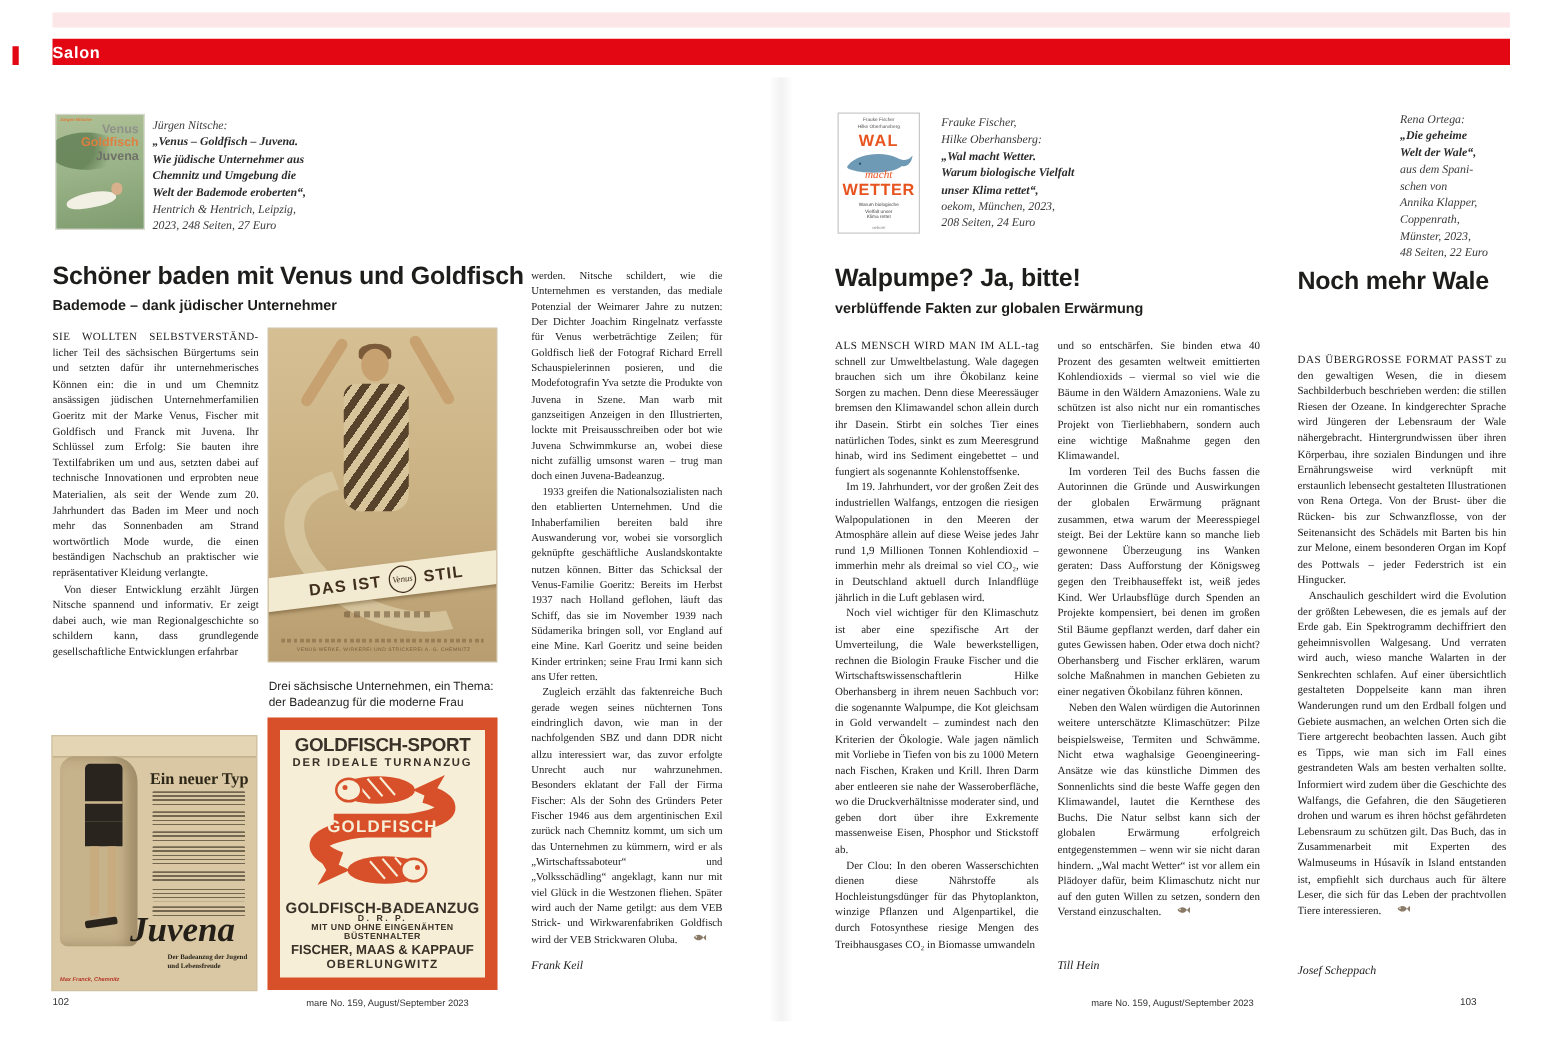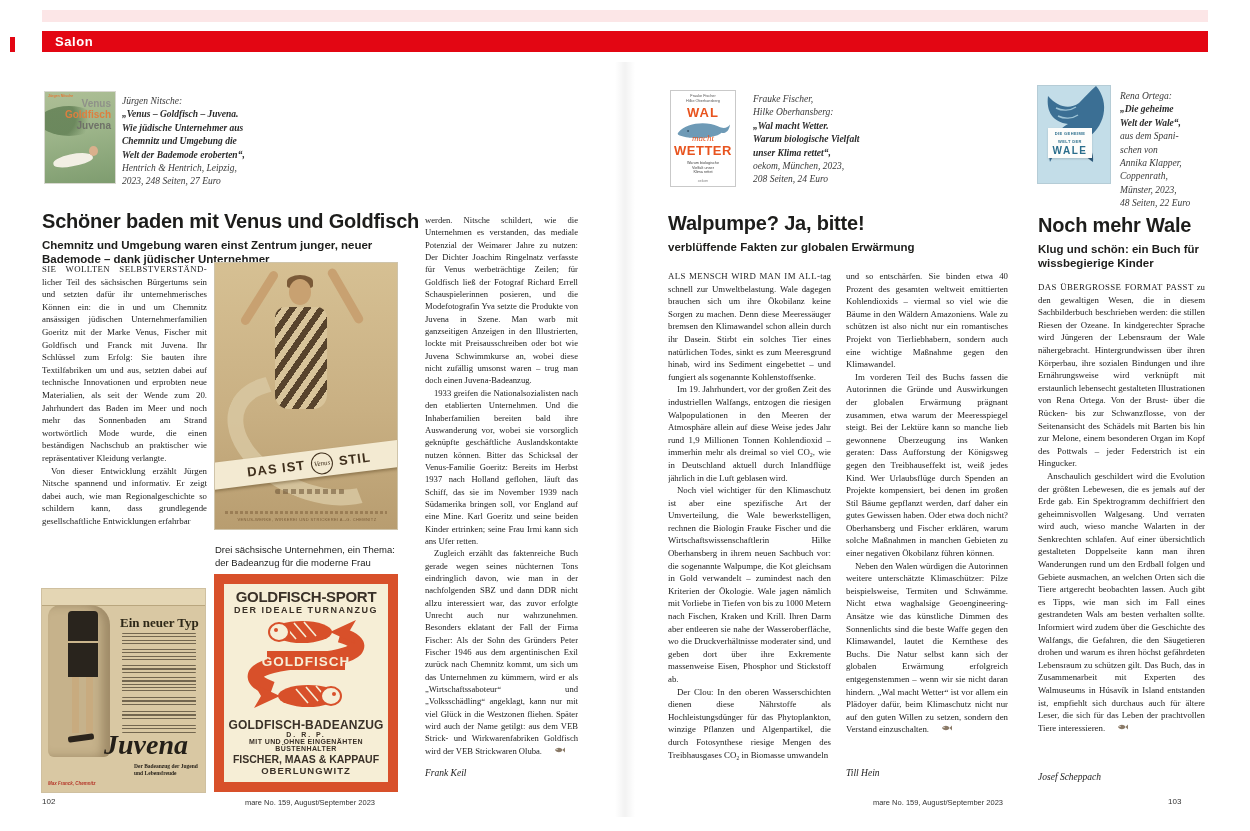--- a/index.html
+++ b/index.html
@@ -5,21 +5,21 @@
   html,body{margin:0;padding:0;}
   body{width:1250px;height:831px;background:#ffffff;position:relative;overflow:hidden;
        font-family:"Liberation Sans",sans-serif;}
   .abs{position:absolute;}
 
   
   .toptint{left:42px;top:10px;width:1166px;height:12px;background:rgba(227,6,19,.10);}
   .regmark{left:10px;top:37px;width:5px;height:15px;background:#e30613;}
   .salon{left:42px;top:31px;width:1166px;height:21px;background:#e30613;color:#fff;
          font-weight:bold;font-size:13px;letter-spacing:.6px;line-height:21px;
-         padding-left:13px;box-sizing:border-box;}
+         box-sizing:border-box;}
   .gutter{left:615px;top:62px;width:20px;height:755px;
           background:linear-gradient(90deg,rgba(0,0,0,0),rgba(0,0,0,.05) 50%,rgba(0,0,0,0));}
 
   
   h1.t{font-size:20px;font-weight:bold;color:#1d1d1b;margin:0;letter-spacing:-.2px;}
   h1.t3{font-size:20px;}
   .sub{font-size:11.5px;font-weight:bold;color:#1d1d1b;line-height:14px;margin-top:5px;}
 
   
   .bib{font-family:"Liberation Serif",serif;font-style:italic;font-size:9.5px;
@@ -157,21 +157,20 @@
     <div class="b">Wie jüdische Unternehmer aus</div>
     <div class="b">Chemnitz und Umgebung die</div>
     <div class="b">Welt der Bademode eroberten“,</div>
     <div>Hentrich &amp; Hentrich, Leipzig,</div>
     <div>2023, 248 Seiten, 27 Euro</div>
   </div>
 
   <div class="abs" style="left:42px;top:210px;width:400px;">
     <h1 class="t">Schöner baden mit Venus und Goldfisch</h1>
     <div class="sub">
-      <div>Chemnitz und Umgebung waren einst Zentrum junger, neuer</div>
       <div>Bademode – dank jüdischer Unternehmer</div>
     </div>
   </div>
 
   <div class="abs bodycol" style="left:42px;top:263px;width:165px;height:302px;">
     <p><span class="lead">SIE WOLLTEN SELBSTVERSTÄND-</span><span>licher Teil des sächsischen Bürgertums sein und setzten dafür ihr unternehmerisches Können ein: die in und um Chemnitz ansässigen jüdischen Unternehmerfamilien Goeritz mit der Marke Venus, Fischer mit Goldfisch und Franck mit Juvena. Ihr Schlüssel zum Erfolg: Sie bauten ihre Textilfabriken um und aus, setzten dabei auf technische Innovationen und erprobten neue Materialien, als seit der Wende zum 20. Jahrhundert das Baden im Meer und noch mehr das Sonnenbaden am Strand wortwörtlich Mode wurde, die einen beständigen Nachschub an praktischer wie repräsentativer Kleidung verlangte.</span></p>
     <p class="ind">Von dieser Entwicklung erzählt Jürgen Nitsche spannend und informativ. Er zeigt dabei auch, wie man Regionalgeschichte so schildern kann, dass grundlegende gesellschaftliche Entwicklungen erfahrbar</p>
   </div>
 
   <div class="abs vad">
@@ -305,51 +304,34 @@
     <p>und so entschärfen. Sie binden etwa 40 Prozent des gesamten weltweit emittierten Kohlendioxids – viermal so viel wie die Bäume in den Wäldern Amazoniens. Wale zu schützen ist also nicht nur ein romantisches Projekt von Tierliebhabern, sondern auch eine wichtige Maßnahme gegen den Klimawandel.</p>
     <p class="ind">Im vorderen Teil des Buchs fassen die Autorinnen die Gründe und Auswirkungen der globalen Erwärmung prägnant zusammen, etwa warum der Meeresspiegel steigt. Bei der Lektüre kann so manche lieb gewonnene Überzeugung ins Wanken geraten: Dass Aufforstung der Königsweg gegen den Treibhauseffekt ist, weiß jedes Kind. Wer Urlaubsflüge durch Spenden an Projekte kompensiert, bei denen im großen Stil Bäume gepflanzt werden, darf daher ein gutes Gewissen haben. Oder etwa doch nicht? Oberhansberg und Fischer erklären, warum solche Maßnahmen in manchen Gebieten zu einer negativen Ökobilanz führen können.</p>
     <p class="ind"><span>Neben den Walen würdigen die Autorinnen weitere unterschätzte Klimaschützer: Pilze beispielsweise, Termiten und Schwämme. Nicht etwa waghalsige Geoengineering-Ansätze wie das künstliche Dimmen des Sonnenlichts sind die beste Waffe gegen den Klimawandel, lautet die Kernthese des Buchs. Die Natur selbst kann sich der globalen Erwärmung erfolgreich entgegenstemmen – wenn wir sie nicht daran hindern. „Wal macht Wetter“ ist vor allem ein Plädoyer dafür, beim Klimaschutz nicht nur auf den guten Willen zu setzen, sondern den Verstand einzuschalten.</span><span class="endmark"><svg width="11" height="8" viewBox="0 0 11 8">
             <path d="M1 4 C3 1 7 1 8.5 4 C7 7 3 7 1 4 Z" fill="#8a7a68"></path>
             <path d="M8.5 4 L11 1.5 L11 6.5 Z" fill="#8a7a68"></path>
             <circle cx="3" cy="3.4" r="0.7" fill="#f4efe2"></circle>
           </svg></span></p>
   </div>
   <div class="abs author" style="left:846px;top:768px;">Till Hein</div>
 
-  <div class="abs cov3">
-    <svg class="covimg" width="72" height="97" viewBox="0 0 72 97">
-      <path d="M58 0 C 72 16 68 42 46 54 C 32 62 20 60 12 76 C 9 61 16 46 30 38 C 15 36 8 26 10 10 C 20 21 31 24 41 17 C 47 11 52 5 58 0 Z" fill="#3b6f94"></path>
-      <path d="M46 54 C 52 60 56 68 55 76 C 48 72 42 64 42 58 Z" fill="#2d597a"></path>
-      <path d="M20 30 C 26 33 34 33 40 29" stroke="#9ec4d6" stroke-width="1.4" fill="none"></path>
-      <path d="M18 22 C 24 25 32 25 38 21" stroke="#9ec4d6" stroke-width="1.4" fill="none"></path>
-    </svg>
-    <div class="label">
-      <div class="g1">DIE GEHEIME</div>
-      <div class="g1">WELT DER</div>
-      <div class="g3">WALE</div>
-    </div>
-  </div>
   <div class="abs bib" style="left:1120px;top:90px;width:95px;">
     <div>Rena Ortega:</div>
     <div class="b">„Die geheime</div>
     <div class="b">Welt der Wale“,</div>
     <div>aus dem Spani-</div>
     <div>schen von</div>
     <div>Annika Klapper,</div>
     <div>Coppenrath,</div>
     <div>Münster, 2023,</div>
     <div>48 Seiten, 22 Euro</div>
   </div>
 
   <div class="abs" style="left:1038px;top:214px;width:170px;">
     <h1 class="t t3">Noch mehr Wale</h1>
-    <div class="sub">
-      <div>Klug und schön: ein Buch für</div>
-      <div>wissbegierige Kinder</div>
-    </div>
   </div>
 
   <div class="abs bodycol" style="left:1038px;top:281px;width:167px;height:478px;">
     <p><span class="lead">DAS ÜBERGROSSE FORMAT PASST</span><span> zu den gewaltigen Wesen, die in diesem Sachbilderbuch beschrieben werden: die stillen Riesen der Ozeane. In kindgerechter Sprache wird Jüngeren der Lebensraum der Wale nähergebracht. Hintergrundwissen über ihren Körperbau, ihre sozialen Bindungen und ihre Ernährungsweise wird verknüpft mit erstaunlich lebensecht gestalteten Illustrationen von Rena Ortega. Von der Brust- über die Rücken- bis zur Schwanzflosse, von der Seitenansicht des Schädels mit Barten bis hin zur Melone, einem besonderen Organ im Kopf des Pottwals – jeder Federstrich ist ein Hingucker.</span></p>
     <p class="ind"><span>Anschaulich geschildert wird die Evolution der größten Lebewesen, die es jemals auf der Erde gab. Ein Spektrogramm dechiffriert den geheimnisvollen Walgesang. Und verraten wird auch, wieso manche Walarten in der Senkrechten schlafen. Auf einer übersichtlich gestalteten Doppelseite kann man ihren Wanderungen rund um den Erdball folgen und Gebiete ausmachen, an welchen Orten sich die Tiere artgerecht beobachten lassen. Auch gibt es Tipps, wie man sich im Fall eines gestrandeten Wals am besten verhalten sollte. Informiert wird zudem über die Geschichte des Walfangs, die Gefahren, die den Säugetieren drohen und warum es ihren höchst gefährdeten Lebensraum zu schützen gilt. Das Buch, das in Zusammenarbeit mit Experten des Walmuseums in Húsavík in Island entstanden ist, empfiehlt sich durchaus auch für ältere Leser, die sich für das Leben der prachtvollen Tiere interessieren.</span><span class="endmark"><svg width="11" height="8" viewBox="0 0 11 8">
             <path d="M1 4 C3 1 7 1 8.5 4 C7 7 3 7 1 4 Z" fill="#8a7a68"></path>
             <path d="M8.5 4 L11 1.5 L11 6.5 Z" fill="#8a7a68"></path>
             <circle cx="3" cy="3.4" r="0.7" fill="#f4efe2"></circle>
           </svg></span></p>
   </div>

